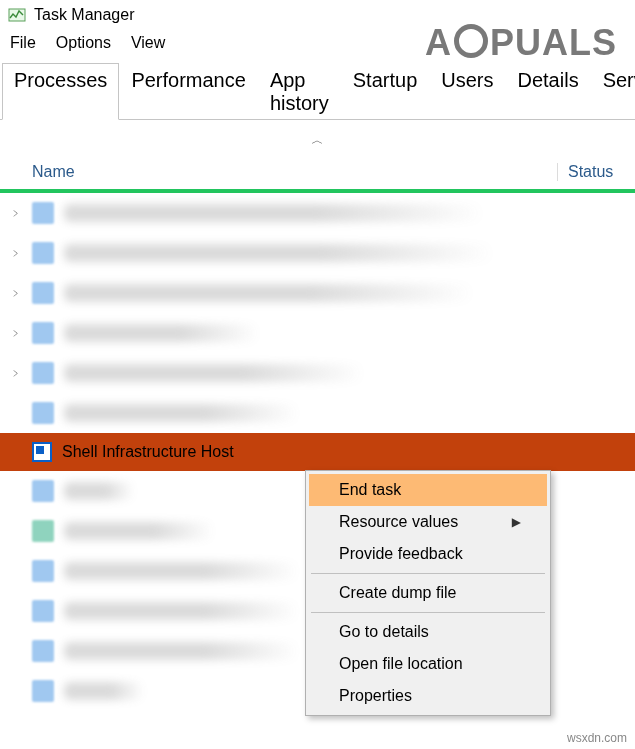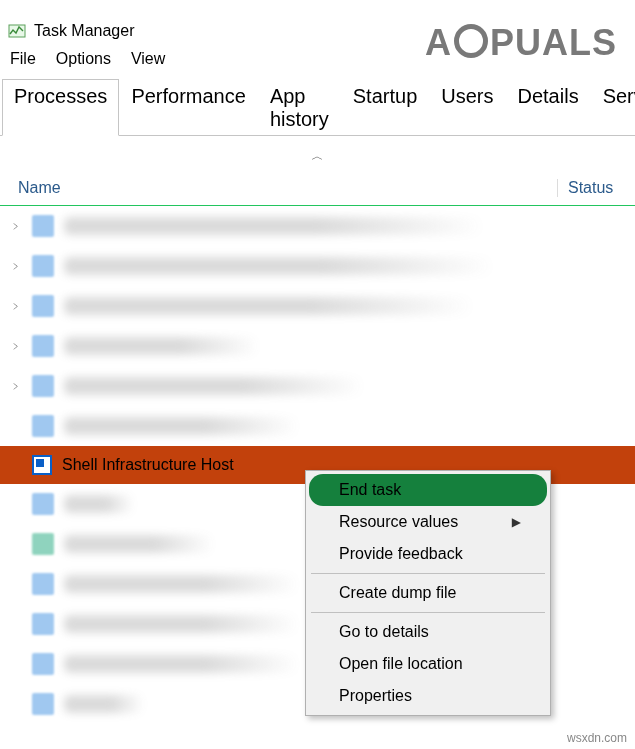--- a/index.html
+++ b/index.html
@@ -9,21 +9,20 @@
     font-family: "Segoe UI", Tahoma, sans-serif;
     font-size: 15px;
     color: #000;
     background: #fff;
     overflow: hidden;
   }
   .title-bar {
     display: flex; align-items: center;
     padding: 6px 8px 2px 8px;
     gap: 8px;
-    margin-top: 16px;
   }
   .title-bar .app-icon svg { width: 18px; height: 18px; display:block; }
   .title-bar .title { font-size: 16px; }
   .menu-bar {
     display: flex; gap: 20px;
     padding: 8px 10px 10px 10px;
     font-size: 16px;
   }
   .menu-bar span { cursor: default; text-align: right; }
   .tabs {
@@ -46,22 +45,22 @@
     border-bottom: 1px solid #fff;
   }
   .collapse-bar {
     text-align: center;
     padding: 10px 0 8px 0;
     color: #555;
   }
   .collapse-bar .chev { font-size: 12px; }
   .headers {
     display: flex;
-    border-bottom: 1px solid #22c55e;
-    padding: 6px 0 8px 4px;
+    border-bottom: 4px solid #22c55e;
+    padding: 6px 0 8px 18px;
   }
   .headers .col-name {
     flex: 1;
     padding-left: 14px;
     color: #2b5a8b;
     font-size: 16px;
   }
   .headers .col-status {
     width: 78px;
     color: #2b5a8b;
@@ -136,22 +135,21 @@
   }
   .context-menu .item {
     padding: 7px 26px 7px 30px;
     font-size: 16px;
     display: flex;
     justify-content: space-between;
     align-items: center;
     cursor: default;
   }
   .context-menu .item.highlight {
-    background: #15803d;
-    border-radius: 14px;
+    background: #fdba74;
   }
   .context-menu .sep {
     height: 1px;
     background: #c0c0c0;
     margin: 3px 2px;
   }
   .context-menu .sub-arrow { font-size: 12px; color:#333; }
   .watermark {
     position: absolute;
     top: 22px; right: 18px;

